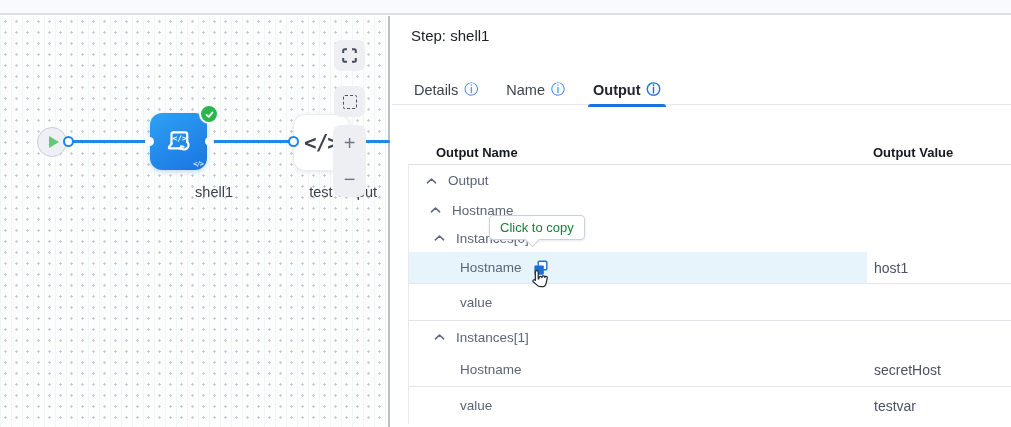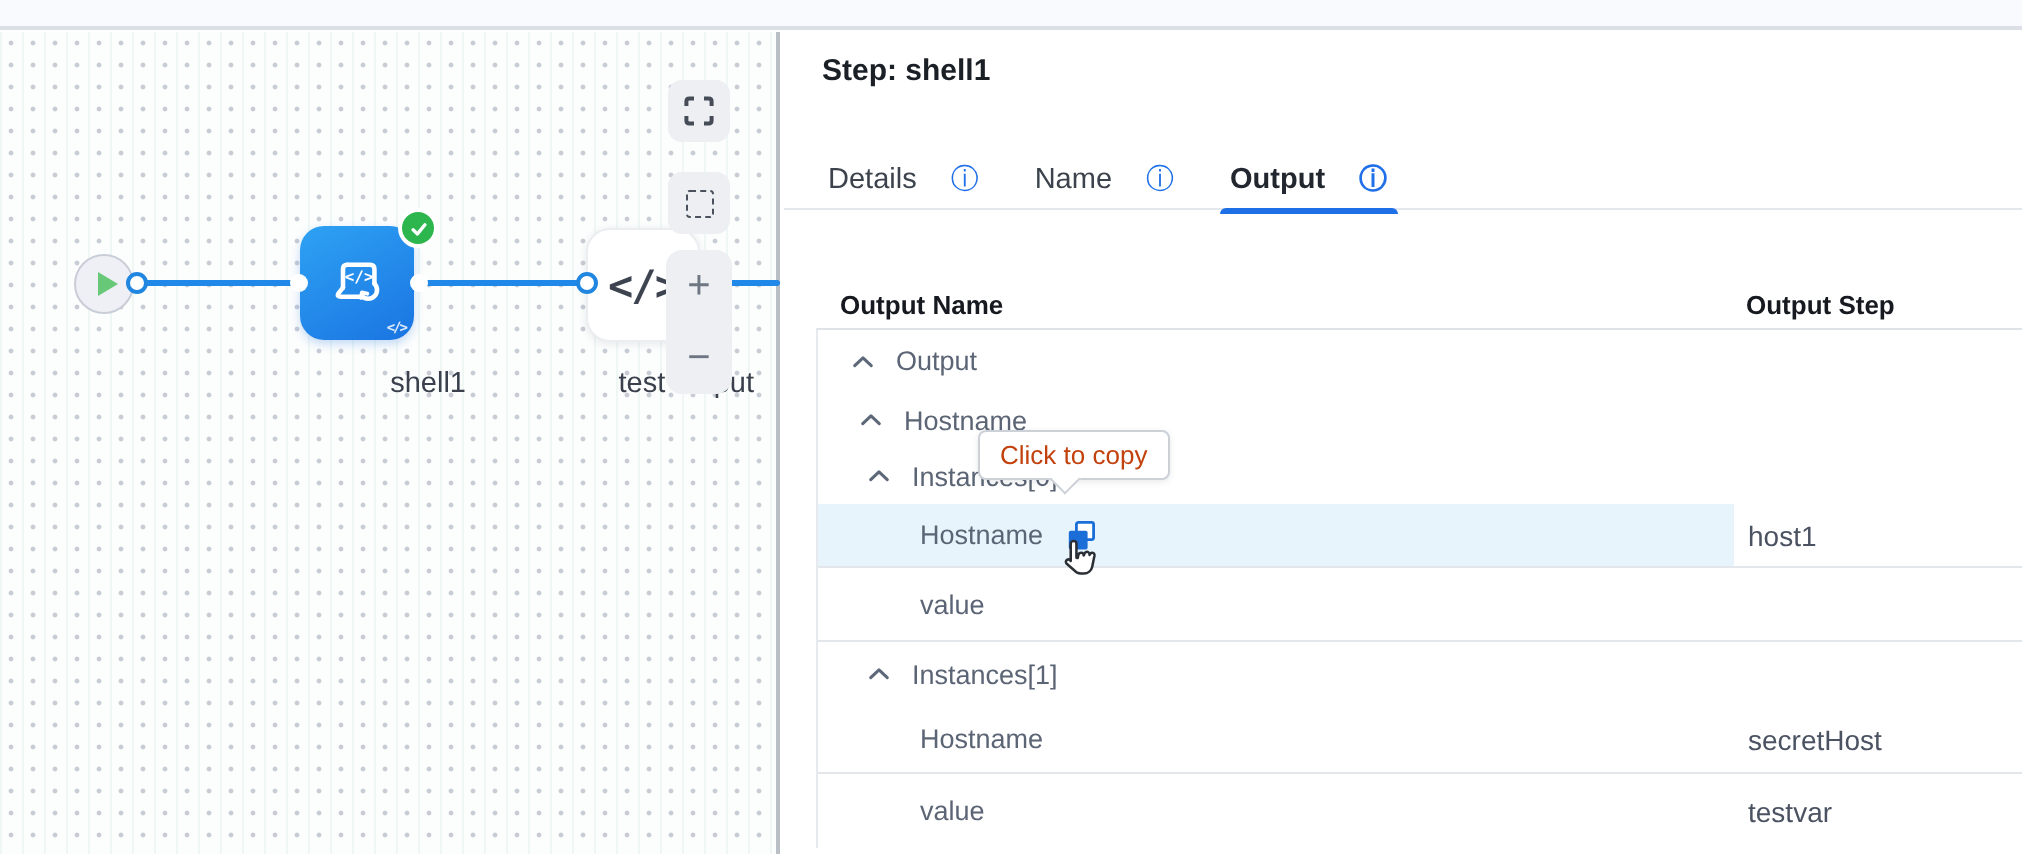--- a/index.html
+++ b/index.html
@@ -72,52 +72,52 @@
   .zoom-panel {
     position:absolute; left:333px; top:109px; width:33px; height:72px; border-radius:8px;
     background:#edeff3; z-index:6; display:flex; flex-direction:column;
   }
   .zoom-btn {
     flex:1; border:none; background:rgba(0,0,0,0); font-size:20px; color:#6f7683;
     line-height:1; cursor:pointer; font-family:"Liberation Sans", sans-serif;
   }
   
   .panel { position:absolute; left:392px; top:16px; right:0; bottom:0; background:#fff; }
-  .step-title { position:absolute; left:19px; top:11px; font-size:15px; font-weight:700; color:#1b2026; }
+  .step-title { position:absolute; left:19px; top:11px; font-size:15px; font-weight:400; color:#1b2026; }
   .tabs {
     position:absolute; left:0; right:0; top:66px; height:23px;
     border-bottom:1px solid #e4e7ec; display:flex; gap:28px; padding-left:22px;
   }
-  .tab { position:relative; display:flex; align-items:flex-start; gap:17px; font-size:14.5px; color:#3c434d; cursor:pointer; }
+  .tab { position:relative; display:flex; align-items:flex-start; gap:6px; font-size:14.5px; color:#3c434d; cursor:pointer; }
   .tab .info-i { color:#1e6fe8; font-size:14px; line-height:15px; }
   .tab.active { font-weight:700; color:#22272f; }
   .tab.active::after {
     content:""; position:absolute; left:-5px; right:-5px; bottom:-3px; height:3px;
     background:#1f6fe6; border-radius:3px 3px 0 0;
   }
   .table { position:absolute; left:16px; right:0; top:129px; bottom:0; }
   .thead { position:relative; height:19px; font-size:13px; font-weight:700; color:#16191f; }
-  .th-name { position:absolute; left:12px; top:0; }
+  .th-name { position:absolute; left:28px; top:0; }
   .th-value { position:absolute; left:465px; top:0; }
   .tbody { border-top:1px solid #dfe3e8; border-left:1px solid #e6e9ed; }
   .row { display:flex; align-items:stretch; }
   .row.bordered { border-bottom:1px solid #e3e6eb; }
   .cell-name { width:458px; display:flex; align-items:center; font-size:13.5px; color:#5c6575; }
   .row.highlight .cell-name { background:#e7f4fb; }
   .cell-value { flex:1; display:flex; align-items:center; padding-left:7px; font-size:14px; color:#4b5362; }
   .chev { display:flex; align-items:center; margin-right:11px; cursor:pointer; }
   .lvl0 { padding-left:17px; } .lvl1 { padding-left:21px; } .lvl2 { padding-left:25px; }
   .leaf { padding-left:51px; }
   .copy-btn { margin-left:10px; display:flex; align-items:center; cursor:pointer; border:none; background:rgba(0,0,0,0); padding:0; }
   
   .tooltip {
     position:absolute; left:489px; top:215px; height:25px; padding:0 10px; z-index:20;
     background:#fff; border:1px solid #ccd1d8; border-radius:4px;
     box-shadow:0 1px 3px rgba(30,40,60,.10);
-    font-size:13px; color:#c2410c; display:flex; align-items:center; white-space:nowrap;
+    font-size:13px; color:#15803d; display:flex; align-items:center; white-space:nowrap;
   }
   .tooltip-arrow {
     position:absolute; left:527px; top:233.5px; width:11px; height:11px; z-index:19;
     background:#fff; border-right:1px solid #ccd1d8; border-bottom:1px solid #ccd1d8;
     transform:rotate(45deg); z-index:21;
   }
   .cursor { position:absolute; left:530px; top:269px; z-index:25; }
 </style>
 </head>
 <body>
@@ -193,21 +193,21 @@
       </div>
       <div class="tab active">
         <span>Output</span>
         <span class="info-i">ⓘ</span>
       </div>
     </div>
 
     <div class="table">
       <div class="thead">
         <span class="th-name">Output Name</span>
-        <span class="th-value">Output Step</span>
+        <span class="th-value">Output Value</span>
       </div>
       <div class="tbody">
 
         <div class="row" style="height:31px;">
           <div class="cell-name lvl0">
             <span class="chev">
               <svg width="11" height="8" viewBox="0 0 12 8" fill="none" stroke="#5d6878" stroke-width="1.7" stroke-linecap="round" stroke-linejoin="round">
                   <polyline points="1.5,6 6,1.8 10.5,6"></polyline>
                 </svg>
             </span>

